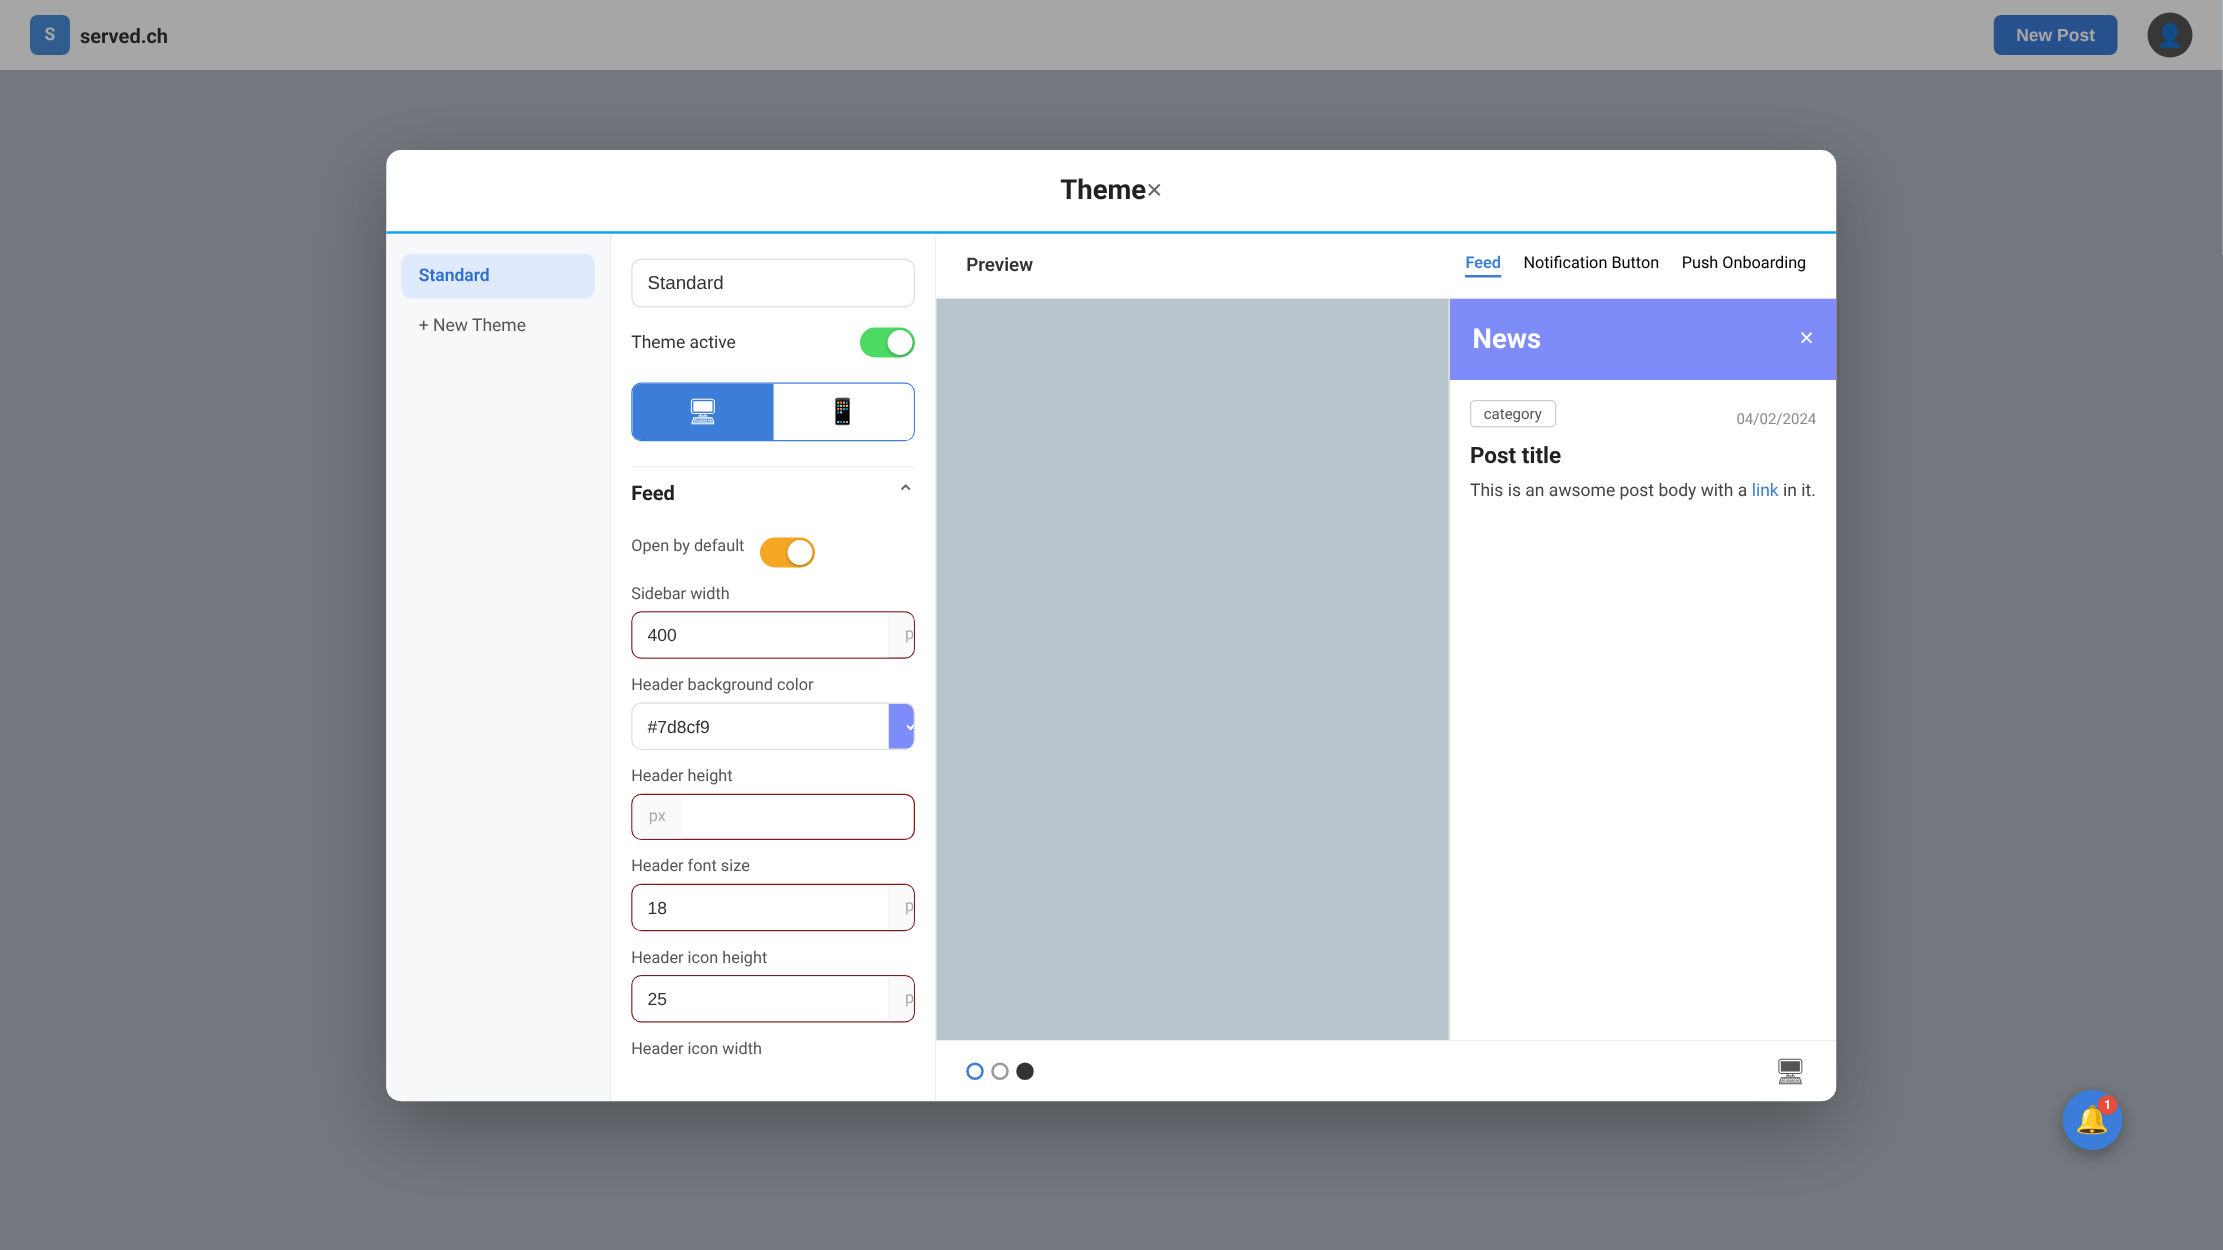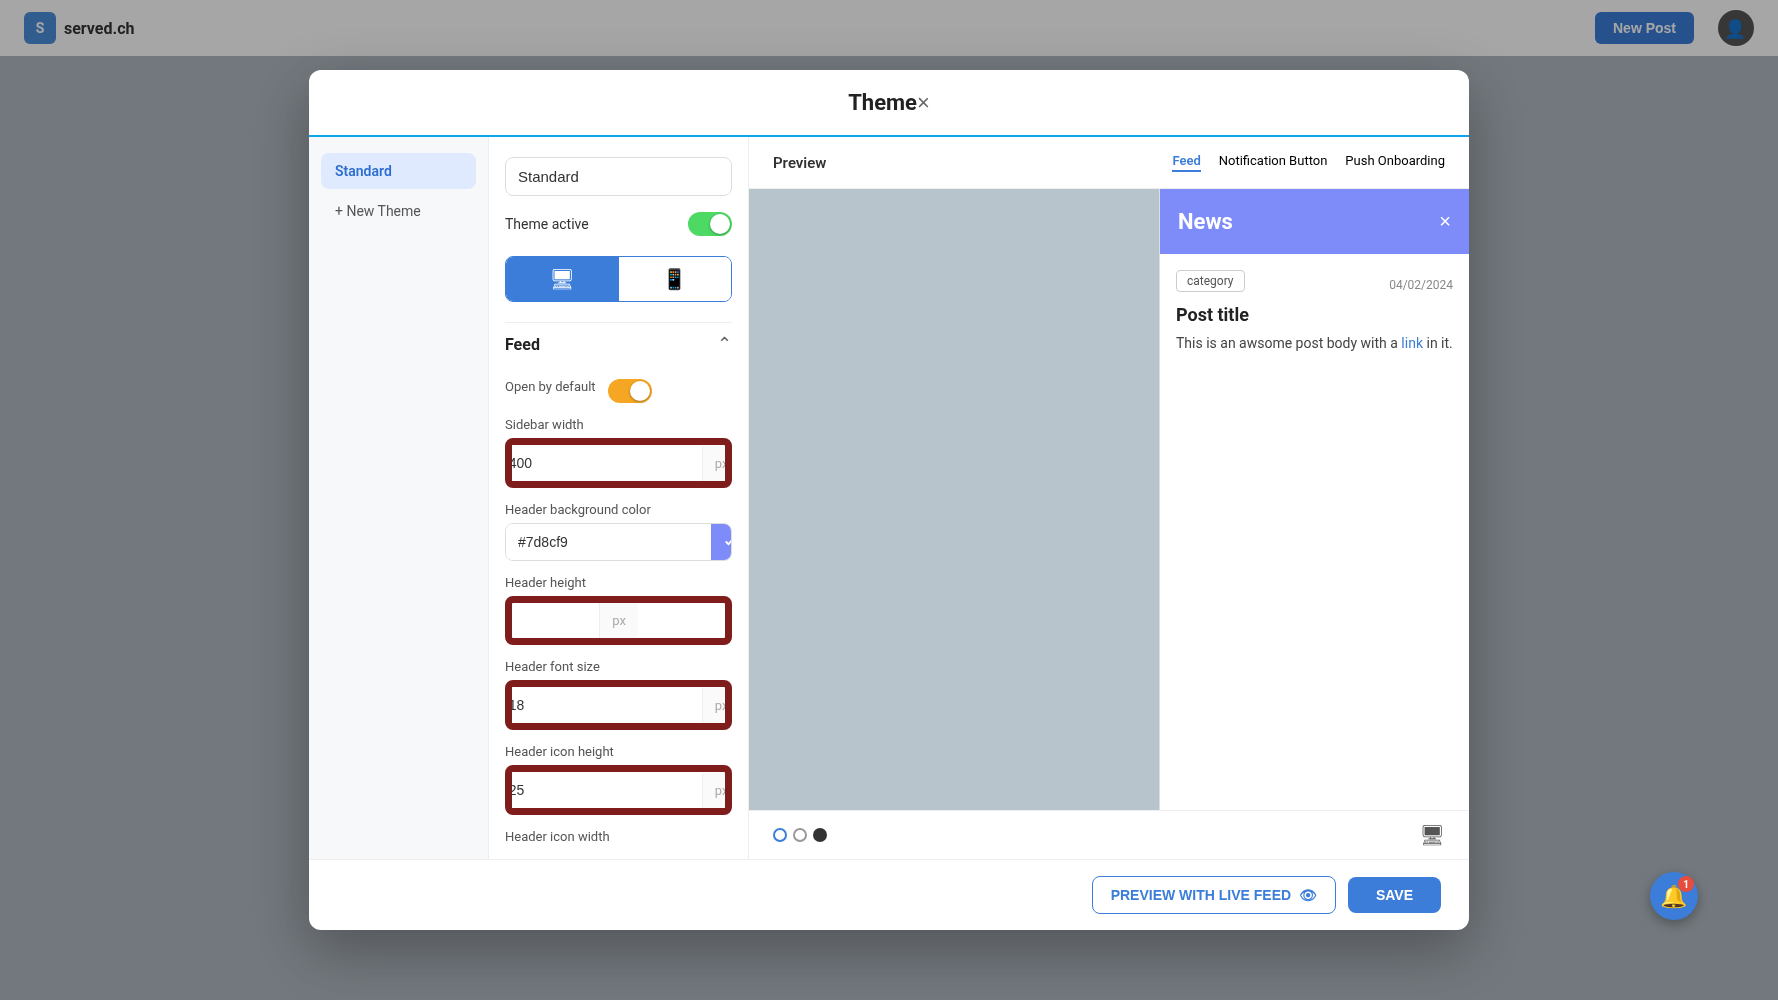--- a/index.html
+++ b/index.html
@@ -247,24 +247,23 @@
 
     .field-group { margin-bottom: 14px; }
     .field-label {
       font-size: 13px;
       color: #555;
       margin-bottom: 6px;
     }
     .input-row {
       display: flex;
       align-items: center;
-      border: 7px solid #7f1d1d;
-      border-radius: 8px;
-      overflow: hidden;
-      justify-content: center;
+      border: 1px solid #7f1d1d;
+      border-radius: 8px;
+      overflow: hidden;
     }
     .input-row input {
       flex: 1;
       border: none;
       padding: 10px 12px;
       font-size: 14px;
       color: #333;
       outline: none;
     }
     .input-row .unit {
@@ -678,27 +677,20 @@
             <div class="dot outline"></div>
             <div class="dot filled-gray"></div>
             <div class="dot filled-dark"></div>
           </div>
           <div class="preview-desktop-icon">🖥</div>
         </div>
 
       </div>
     </div>
 
-    <div class="modal-footer">
-      <button class="preview-live-btn">
-        <span>PREVIEW WITH LIVE FEED</span>
-        <span>👁</span>
-      </button>
-      <button class="save-btn">SAVE</button>
-    </div>
 
   </div>
 </div>
 
 <div class="notification-bell">
   🔔
   <div class="badge">1</div>
 </div>
 
 </body></html>

